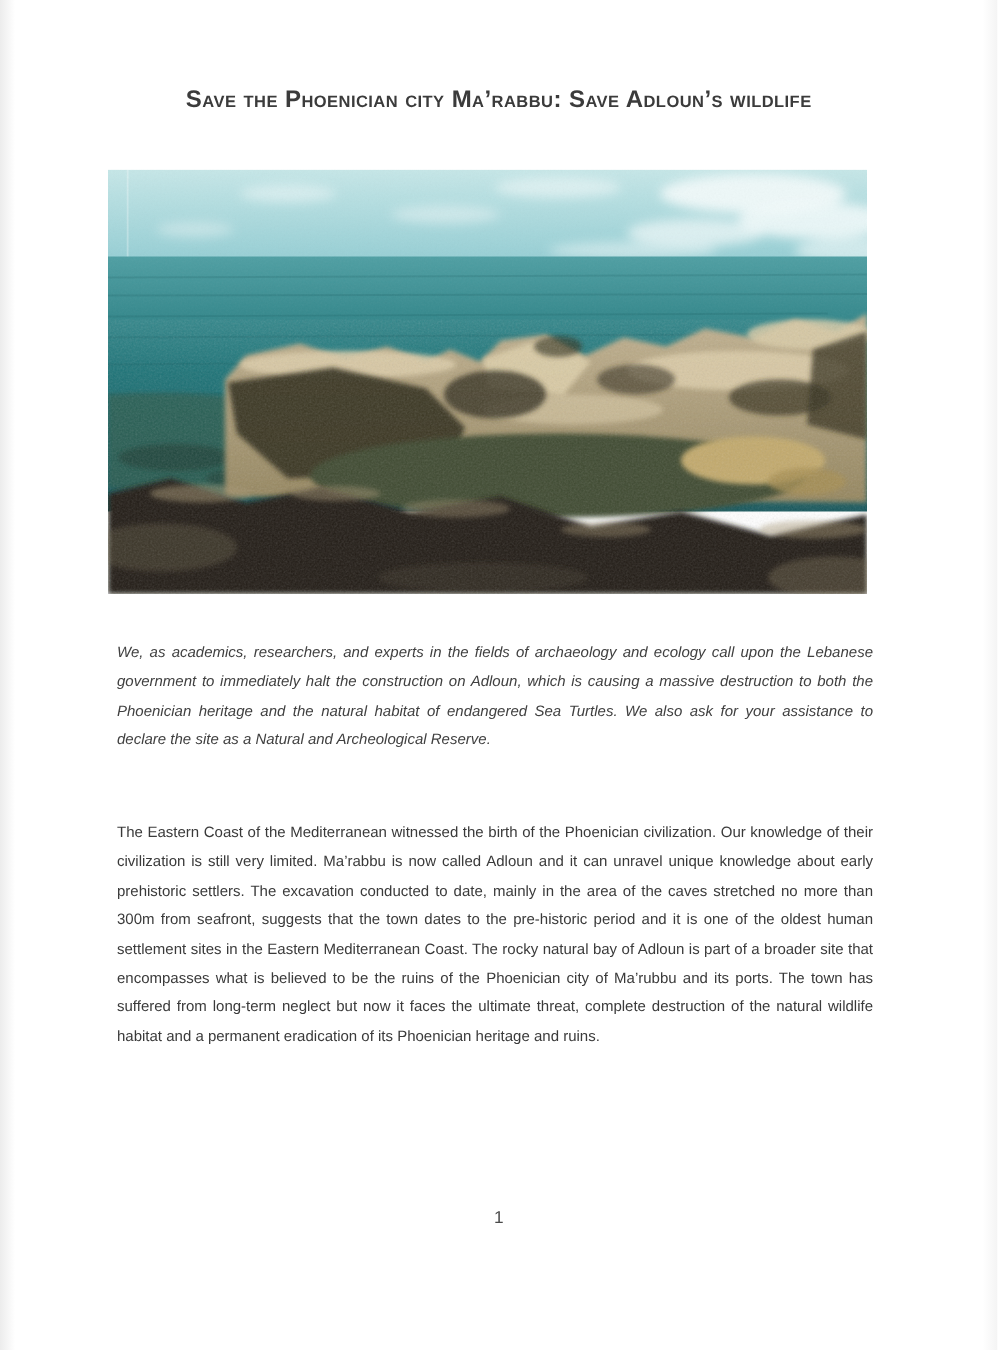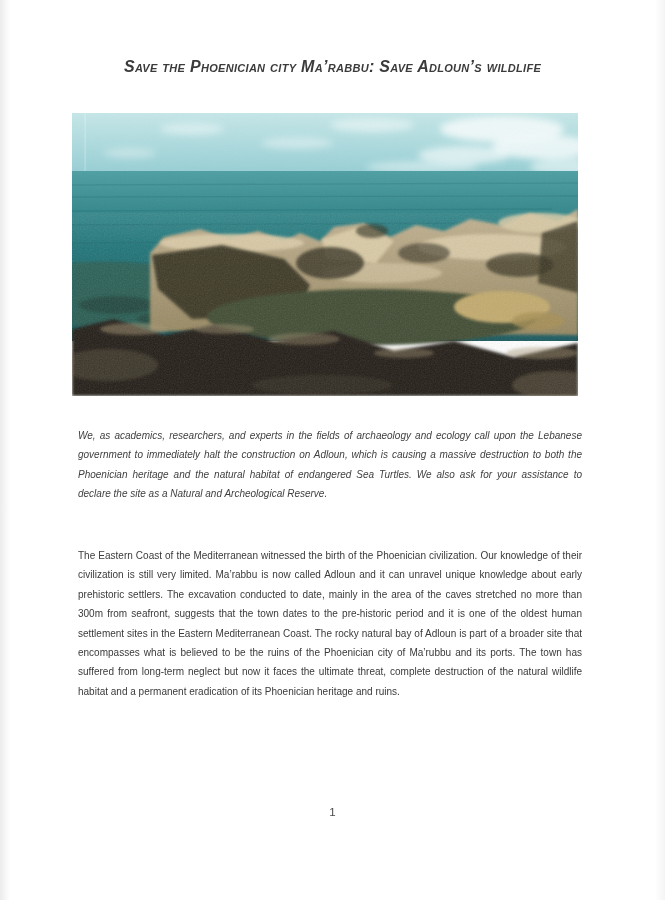--- a/index.html
+++ b/index.html
@@ -13,21 +13,20 @@
   .page{
     position:absolute;inset:0;
     background:linear-gradient(90deg,#ececec 0px,#ffffff 10px 655px,#f4f4f4 665px);
   }
   .doc-title{
     position:absolute;
     top:58px;left:0;right:0;
     text-align:center;
     font-size:16px;
     font-weight:bold;
-    font-style:italic;
     font-variant:small-caps;
     letter-spacing:0.3px;
     color:#3b3b3b;
     margin:0;
   }
   .photo-frame{
     position:absolute;
     left:72px;top:113px;
     width:506px;height:283px;
     margin:0;

